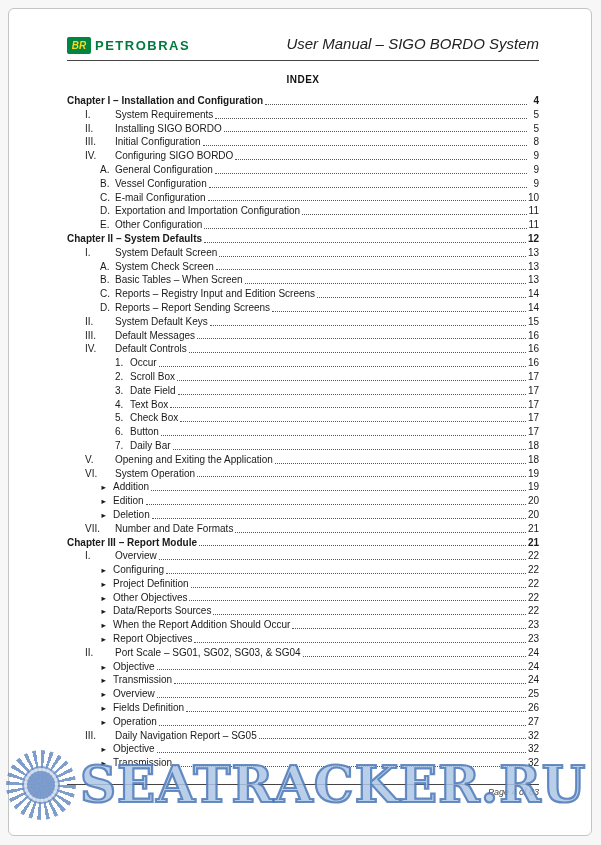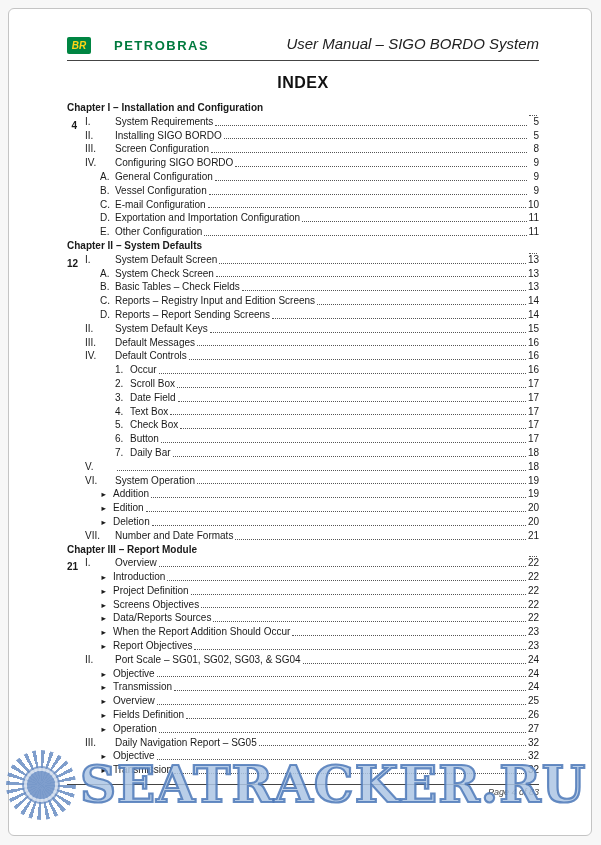--- a/index.html
+++ b/index.html
@@ -19,54 +19,54 @@
     box-sizing:border-box;
   }
   .content {
     position:absolute; left:58px; right:52px; top:0;
   }
   
   .header-row {
     padding-top:26px;
     display:flex; justify-content:space-between; align-items:flex-end;
   }
-  .brand { display:flex; align-items:center; gap:23px; }
+  .brand { display:flex; align-items:center; gap:4px; }
   .logo-box {
     width:24px; height:17px; background:#008542; color:#ffd516;
     font-weight:bold; font-size:10px; font-style:italic;
     display:flex; align-items:center; justify-content:center;
     border-radius:2px;
   }
   .logo-text {
     color:#007a3e; font-weight:bold; font-size:13px; letter-spacing:1.5px;
   }
   .header-right {
     font-style:italic; font-size:15px; color:#222; padding-bottom:2px;
   }
   .header-rule { border-bottom:1.2px solid #444; margin-top:6px; }
   
   .index-title {
-    text-align:center; font-weight:bold; font-size:16px;
+    text-align:center; font-weight:bold; font-size:10px;
     margin-top:13px; margin-bottom:9px; letter-spacing:0.5px; color:#111;
   }
   
   .toc { font-size:10px; color:#1a1a1a; }
   .toc-row {
     display:flex; align-items:baseline;
     height:13.8px; line-height:13.8px; white-space:nowrap;
   }
   .toc-row .marker { flex:none; }
   .toc-row .entry-text { flex:none; }
   .toc-row .leader {
     flex:1 1 auto; min-width:8px;
     border-bottom:1.2px dotted #555;
     align-self:flex-end; margin:0 2px 3px 2px;
   }
   .toc-row .page-num { flex:none; text-align:right; min-width:10px; }
-  .toc-row.chapter { font-weight:bold;flex-direction:column; }
+  .toc-row.chapter { font-weight:bold; }
   .toc-row.roman  { padding-left:18px; } .toc-row.roman .marker { width:30px; }
   .toc-row.alpha  { padding-left:33px; } .toc-row.alpha .marker { width:15px; }
   .toc-row.num    { padding-left:48px; } .toc-row.num .marker { width:15px; }
   .toc-row.bullet { padding-left:33px; }
   .toc-row.bullet .marker { width:13px; font-size:7.5px; }
   
   .footer {
     position:absolute; left:58px; right:52px; top:775px;
     border-top:1.2px solid #444;
   }
@@ -130,21 +130,21 @@
     <span class="page-num">5</span>
   </div>
         <div class="toc-row roman">
     <span class="marker">II.</span>
     <span class="entry-text">Installing SIGO BORDO</span>
     <span class="leader"></span>
     <span class="page-num">5</span>
   </div>
         <div class="toc-row roman">
     <span class="marker">III.</span>
-    <span class="entry-text">Screen Configuration</span>
+    <span class="entry-text">Initial Configuration</span>
     <span class="leader"></span>
     <span class="page-num">8</span>
   </div>
         <div class="toc-row roman">
     <span class="marker">IV.</span>
     <span class="entry-text">Configuring SIGO BORDO</span>
     <span class="leader"></span>
     <span class="page-num">9</span>
   </div>
         <div class="toc-row alpha">
@@ -190,21 +190,21 @@
     <span class="page-num">13</span>
   </div>
         <div class="toc-row alpha">
     <span class="marker">A.</span>
     <span class="entry-text">System Check Screen</span>
     <span class="leader"></span>
     <span class="page-num">13</span>
   </div>
         <div class="toc-row alpha">
     <span class="marker">B.</span>
-    <span class="entry-text">Basic Tables – Check Fields</span>
+    <span class="entry-text">Basic Tables – When Screen</span>
     <span class="leader"></span>
     <span class="page-num">13</span>
   </div>
         <div class="toc-row alpha">
     <span class="marker">C.</span>
     <span class="entry-text">Reports – Registry Input and Edition Screens</span>
     <span class="leader"></span>
     <span class="page-num">14</span>
   </div>
         <div class="toc-row alpha">
@@ -268,20 +268,21 @@
     <span class="page-num">17</span>
   </div>
         <div class="toc-row num">
     <span class="marker">7.</span>
     <span class="entry-text">Daily Bar</span>
     <span class="leader"></span>
     <span class="page-num">18</span>
   </div>
         <div class="toc-row roman">
     <span class="marker">V.</span>
+    <span class="entry-text">Opening and Exiting the Application</span>
     <span class="leader"></span>
     <span class="page-num">18</span>
   </div>
         <div class="toc-row roman">
     <span class="marker">VI.</span>
     <span class="entry-text">System Operation</span>
     <span class="leader"></span>
     <span class="page-num">19</span>
   </div>
         <div class="toc-row bullet">
@@ -315,33 +316,33 @@
     <span class="page-num">21</span>
   </div>
         <div class="toc-row roman">
     <span class="marker">I.</span>
     <span class="entry-text">Overview</span>
     <span class="leader"></span>
     <span class="page-num">22</span>
   </div>
         <div class="toc-row bullet">
     <span class="marker">►</span>
-    <span class="entry-text">Introduction</span>
+    <span class="entry-text">Configuring</span>
     <span class="leader"></span>
     <span class="page-num">22</span>
   </div>
         <div class="toc-row bullet">
     <span class="marker">►</span>
     <span class="entry-text">Project Definition</span>
     <span class="leader"></span>
     <span class="page-num">22</span>
   </div>
         <div class="toc-row bullet">
     <span class="marker">►</span>
-    <span class="entry-text">Screens Objectives</span>
+    <span class="entry-text">Other Objectives</span>
     <span class="leader"></span>
     <span class="page-num">22</span>
   </div>
         <div class="toc-row bullet">
     <span class="marker">►</span>
     <span class="entry-text">Data/Reports Sources</span>
     <span class="leader"></span>
     <span class="page-num">22</span>
   </div>
         <div class="toc-row bullet">

